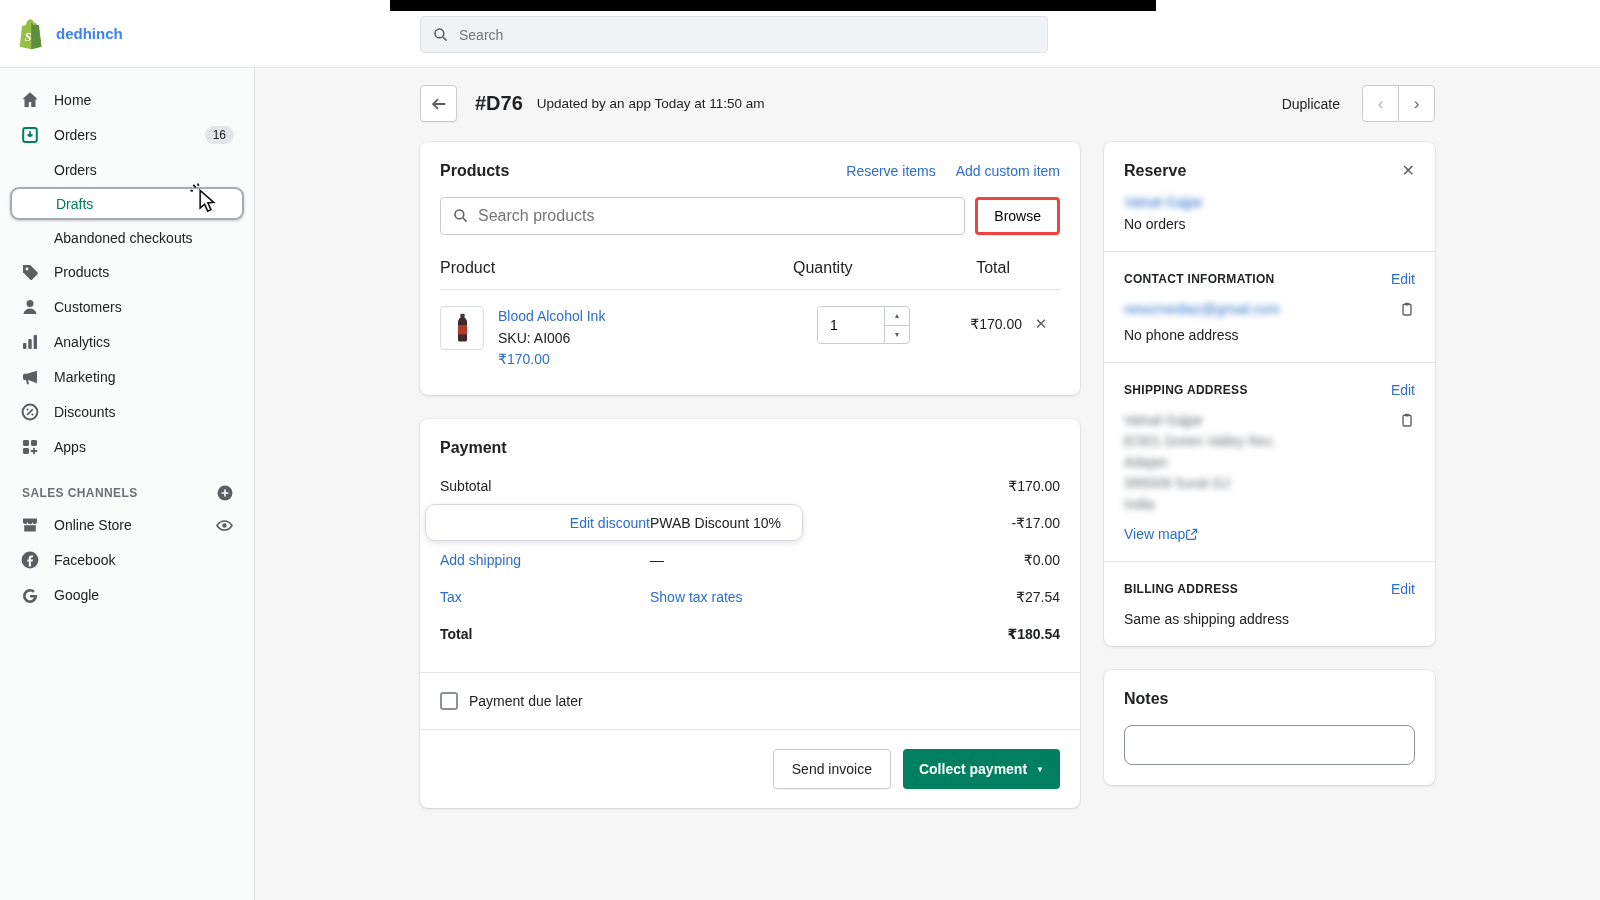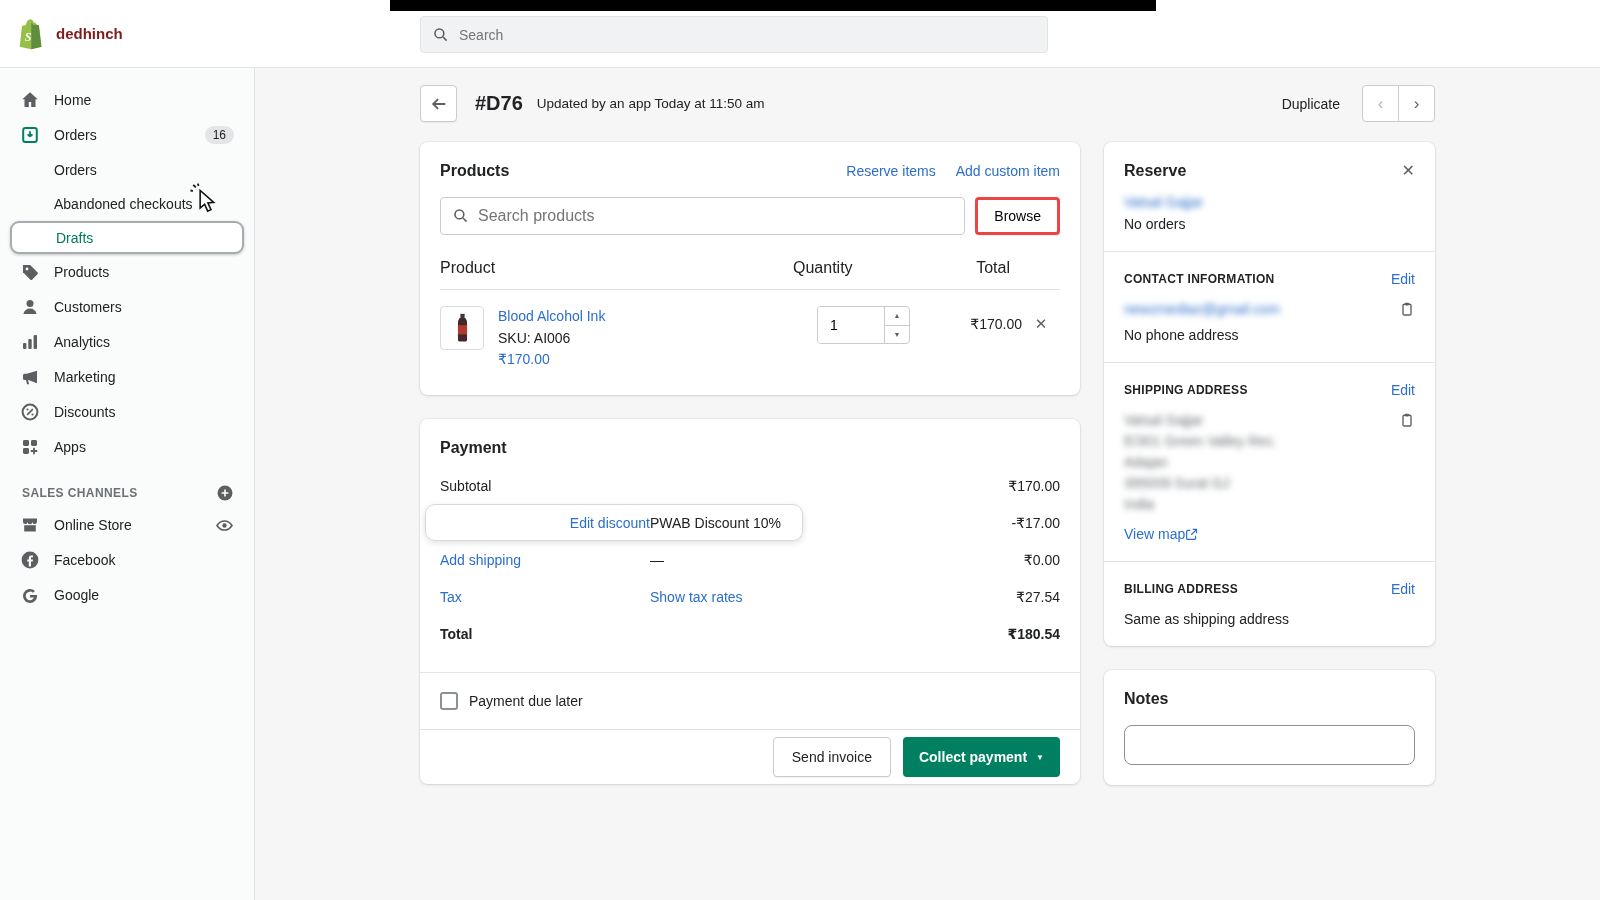--- a/index.html
+++ b/index.html
@@ -9,21 +9,21 @@
     font-family: "Liberation Sans", "DejaVu Sans", sans-serif;
     background: #f6f6f7; color: var(--text); font-size: 14px;
   }
   svg { display: block; }
 
   
   .topbar { position:absolute; top:0; left:0; width:1600px; height:68px; background:#fff;
             border-bottom:1px solid #e3e4e6; display:flex; align-items:center; z-index:5; }
   .black-strip { position:absolute; top:0; left:390px; width:766px; height:11px; background:#000; z-index:6; }
   .brand { display:flex; align-items:center; gap:12px; padding-left:16px; width:255px; }
-  .store-name { font-weight:bold; font-size:15px; color:#7f1d1d; }
+  .store-name { font-weight:bold; font-size:15px; color:#3b82f6; }
   .top-search { position:absolute; left:420px; top:16px; width:628px; height:37px;
                 background:#f1f2f3; border:1px solid #e1e3e5; border-radius:4px;
                 display:flex; align-items:center; padding:0 12px; gap:10px; }
   .top-search input { border:none; background:transparent; outline:none; font-size:14px; width:100%;
                       font-family:inherit; color:var(--text); }
 
   
   .sidebar { position:absolute; top:68px; left:0; width:255px; bottom:0; background:#fafbfb;
              border-right:1px solid #e1e3e5; padding-top:14px; }
   .nav-item { display:flex; align-items:center; gap:14px; height:34px; margin:1px 10px; padding:0 10px;
@@ -99,21 +99,21 @@
              font-size:14px; position:relative; }
   .pay-rows { margin-top:10px; }
   .pay-val { text-align:right; }
   .hl { position:absolute; left:-15px; top:0; width:378px; height:37px; border:1px solid #d5d9dd;
         border-radius:10px; box-shadow:0 2px 6px rgba(0,0,0,.12); pointer-events:none; background:transparent; }
   .bold { font-weight:bold; }
   .due-row { border-top:1px solid #e1e3e5; padding:19px 20px; display:flex; align-items:center; gap:11px;
              font-size:14px; margin-top:14px; }
   .due-row input[type=checkbox] { appearance:none; -webkit-appearance:none; width:18px; height:18px;
         border:2px solid #8c9196; border-radius:3px; background:#fff; cursor:pointer; }
-  .pay-footer { border-top:1px solid #e1e3e5; padding:7px 20px; display:flex; justify-content:flex-end; gap:12px; }
+  .pay-footer { border-top:1px solid #e1e3e5; padding:19px 20px; display:flex; justify-content:flex-end; gap:12px; }
   .btn { height:40px; border-radius:4px; font-size:14px; font-family:inherit; cursor:pointer; }
   .btn.secondary { background:#fff; border:1px solid #c9cccf; padding:0 18px; color:var(--text);
                    box-shadow:0 1px 0 rgba(0,0,0,.05); }
   .btn.primary { background:var(--accent); color:#fff; border:none; padding:0 16px; font-weight:bold;
                  display:flex; align-items:center; gap:9px; }
   .caret { font-size:8px; }
 
   
   .section { padding:19px 20px; }
   .section + .section { border-top:1px solid #e1e3e5; }
@@ -176,25 +176,25 @@
           <path d="M10 6.3v5.4M10 11.7L7.6 9.3M10 11.7l2.4-2.4" stroke="#008060" stroke-width="1.8" fill="none"></path>
         </svg>
     </span>
     <span class="nav-label">Orders</span>
     <span class="badge">16</span>
   </div>
 
   <div class="nav-item sub">
     <span class="nav-label">Orders</span>
   </div>
+  <div class="nav-item sub selected">
+    <span class="nav-label">Drafts</span>
+  </div>
   <div class="nav-item sub">
     <span class="nav-label">Abandoned checkouts</span>
-  </div>
-  <div class="nav-item sub selected">
-    <span class="nav-label">Drafts</span>
   </div>
 
   <div class="nav-item">
     <span class="icon">
       <svg viewBox="0 0 20 20" width="20" height="20">
           <path d="M3 3h7.2l7.2 7.2a1.5 1.5 0 010 2.1l-5.1 5.1a1.5 1.5 0 01-2.1 0L3 10.2z" fill="#5c5f62"></path>
           <circle cx="7" cy="7" r="1.4" fill="#fafbfb"></circle>
         </svg>
     </span>
     <span class="nav-label">Products</span>

